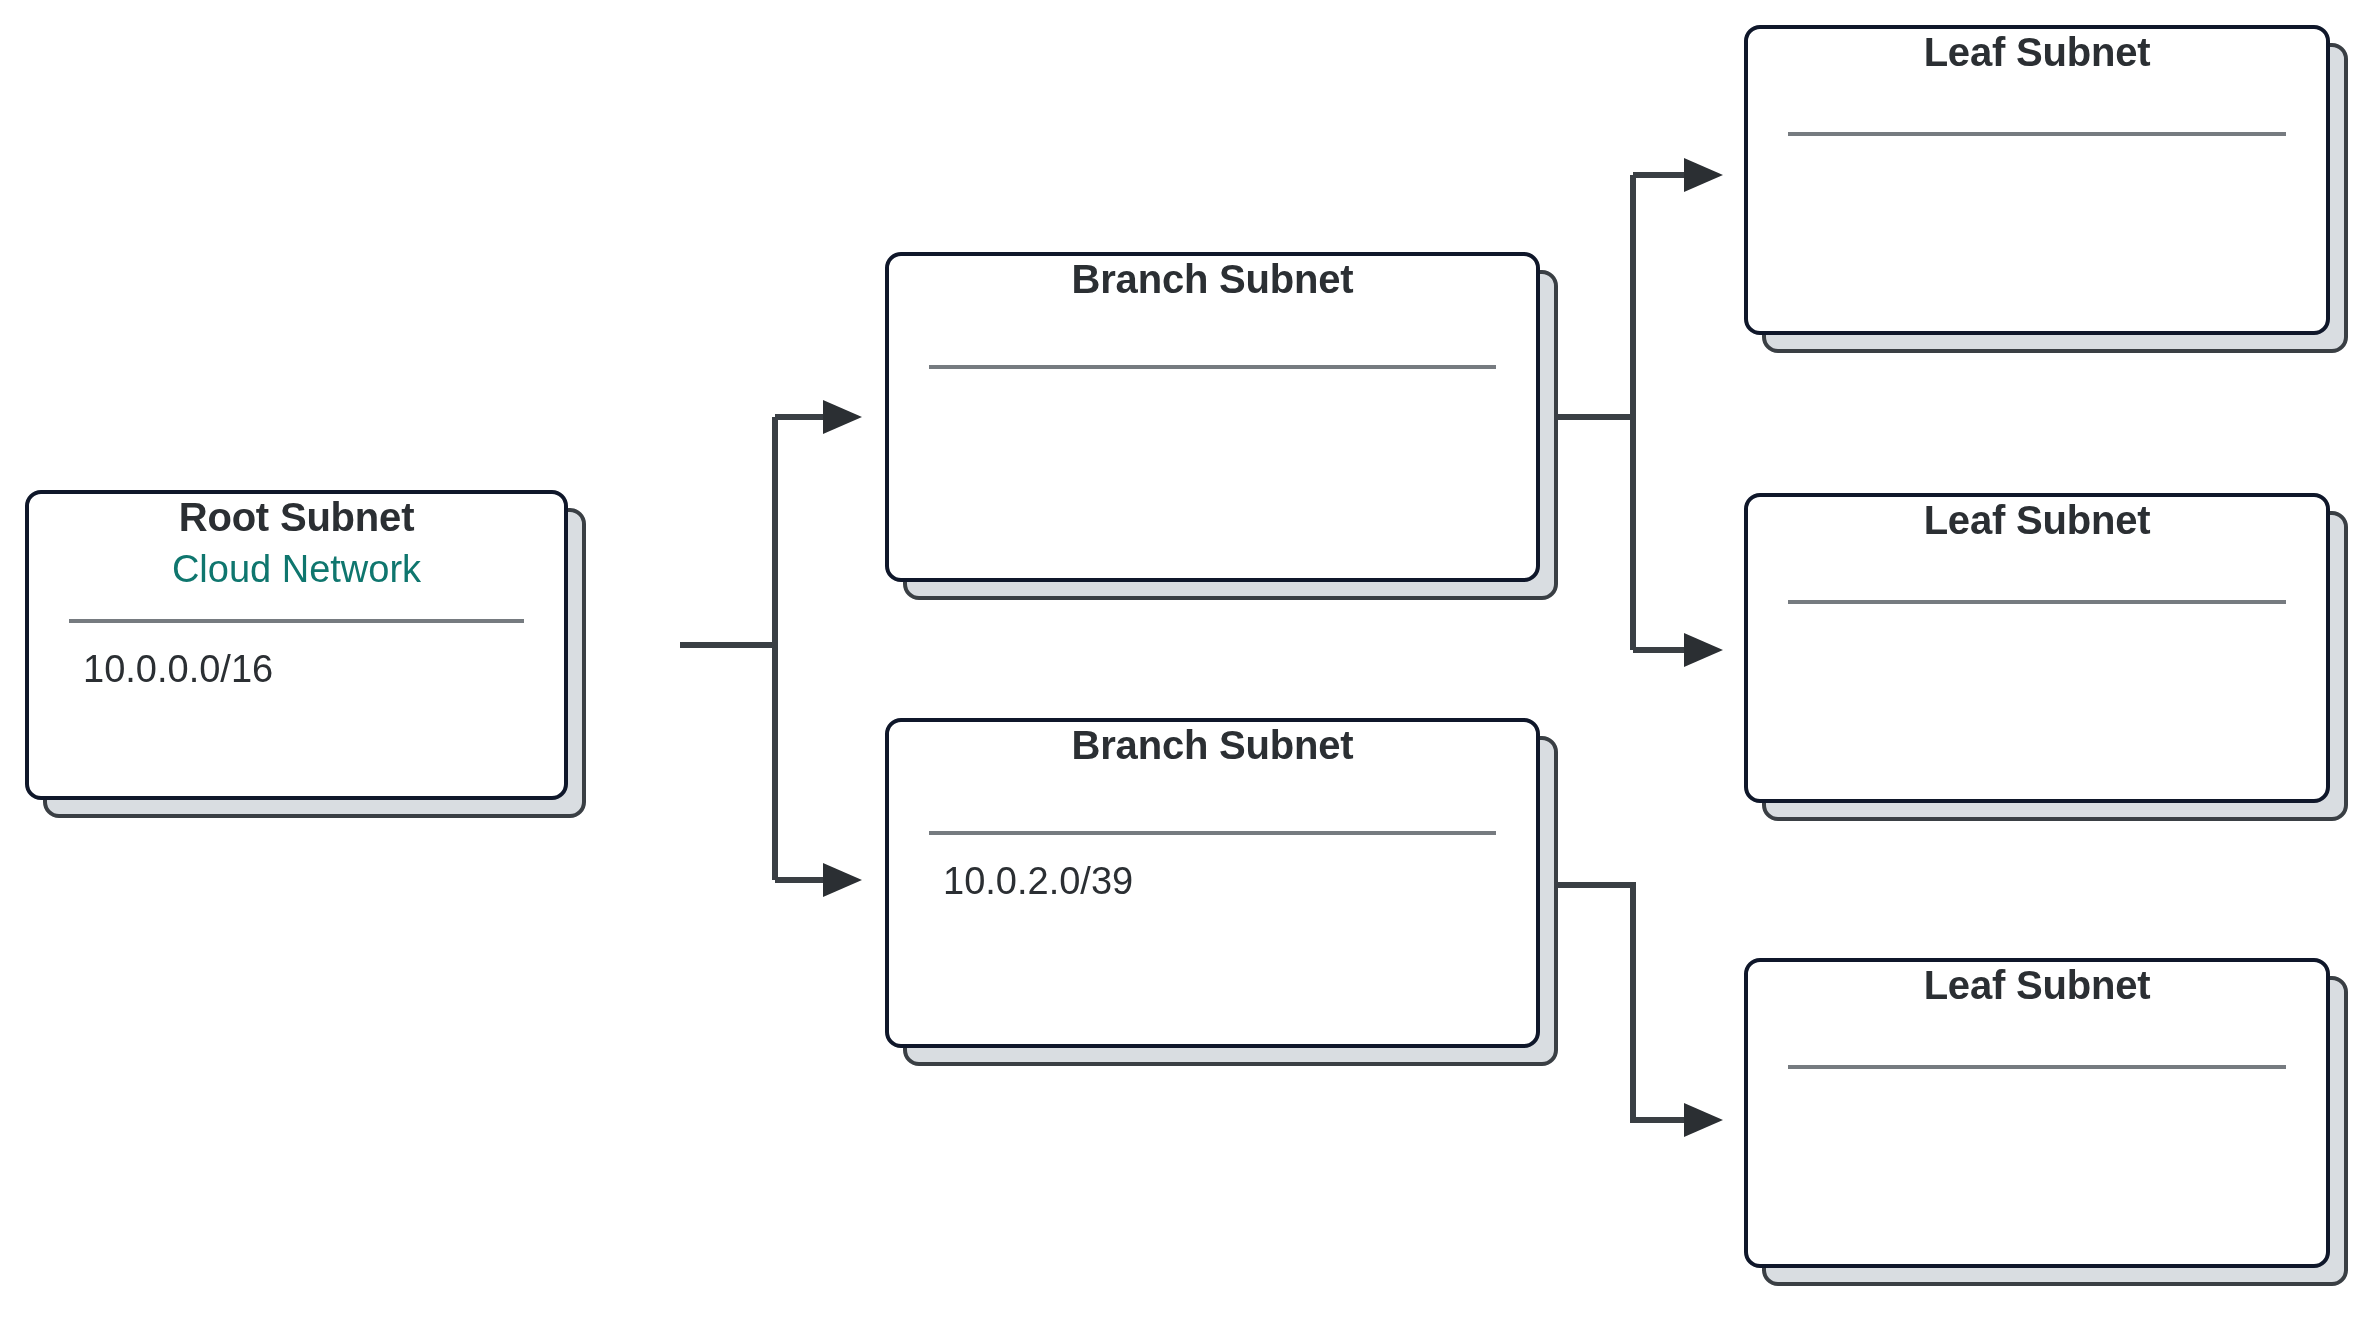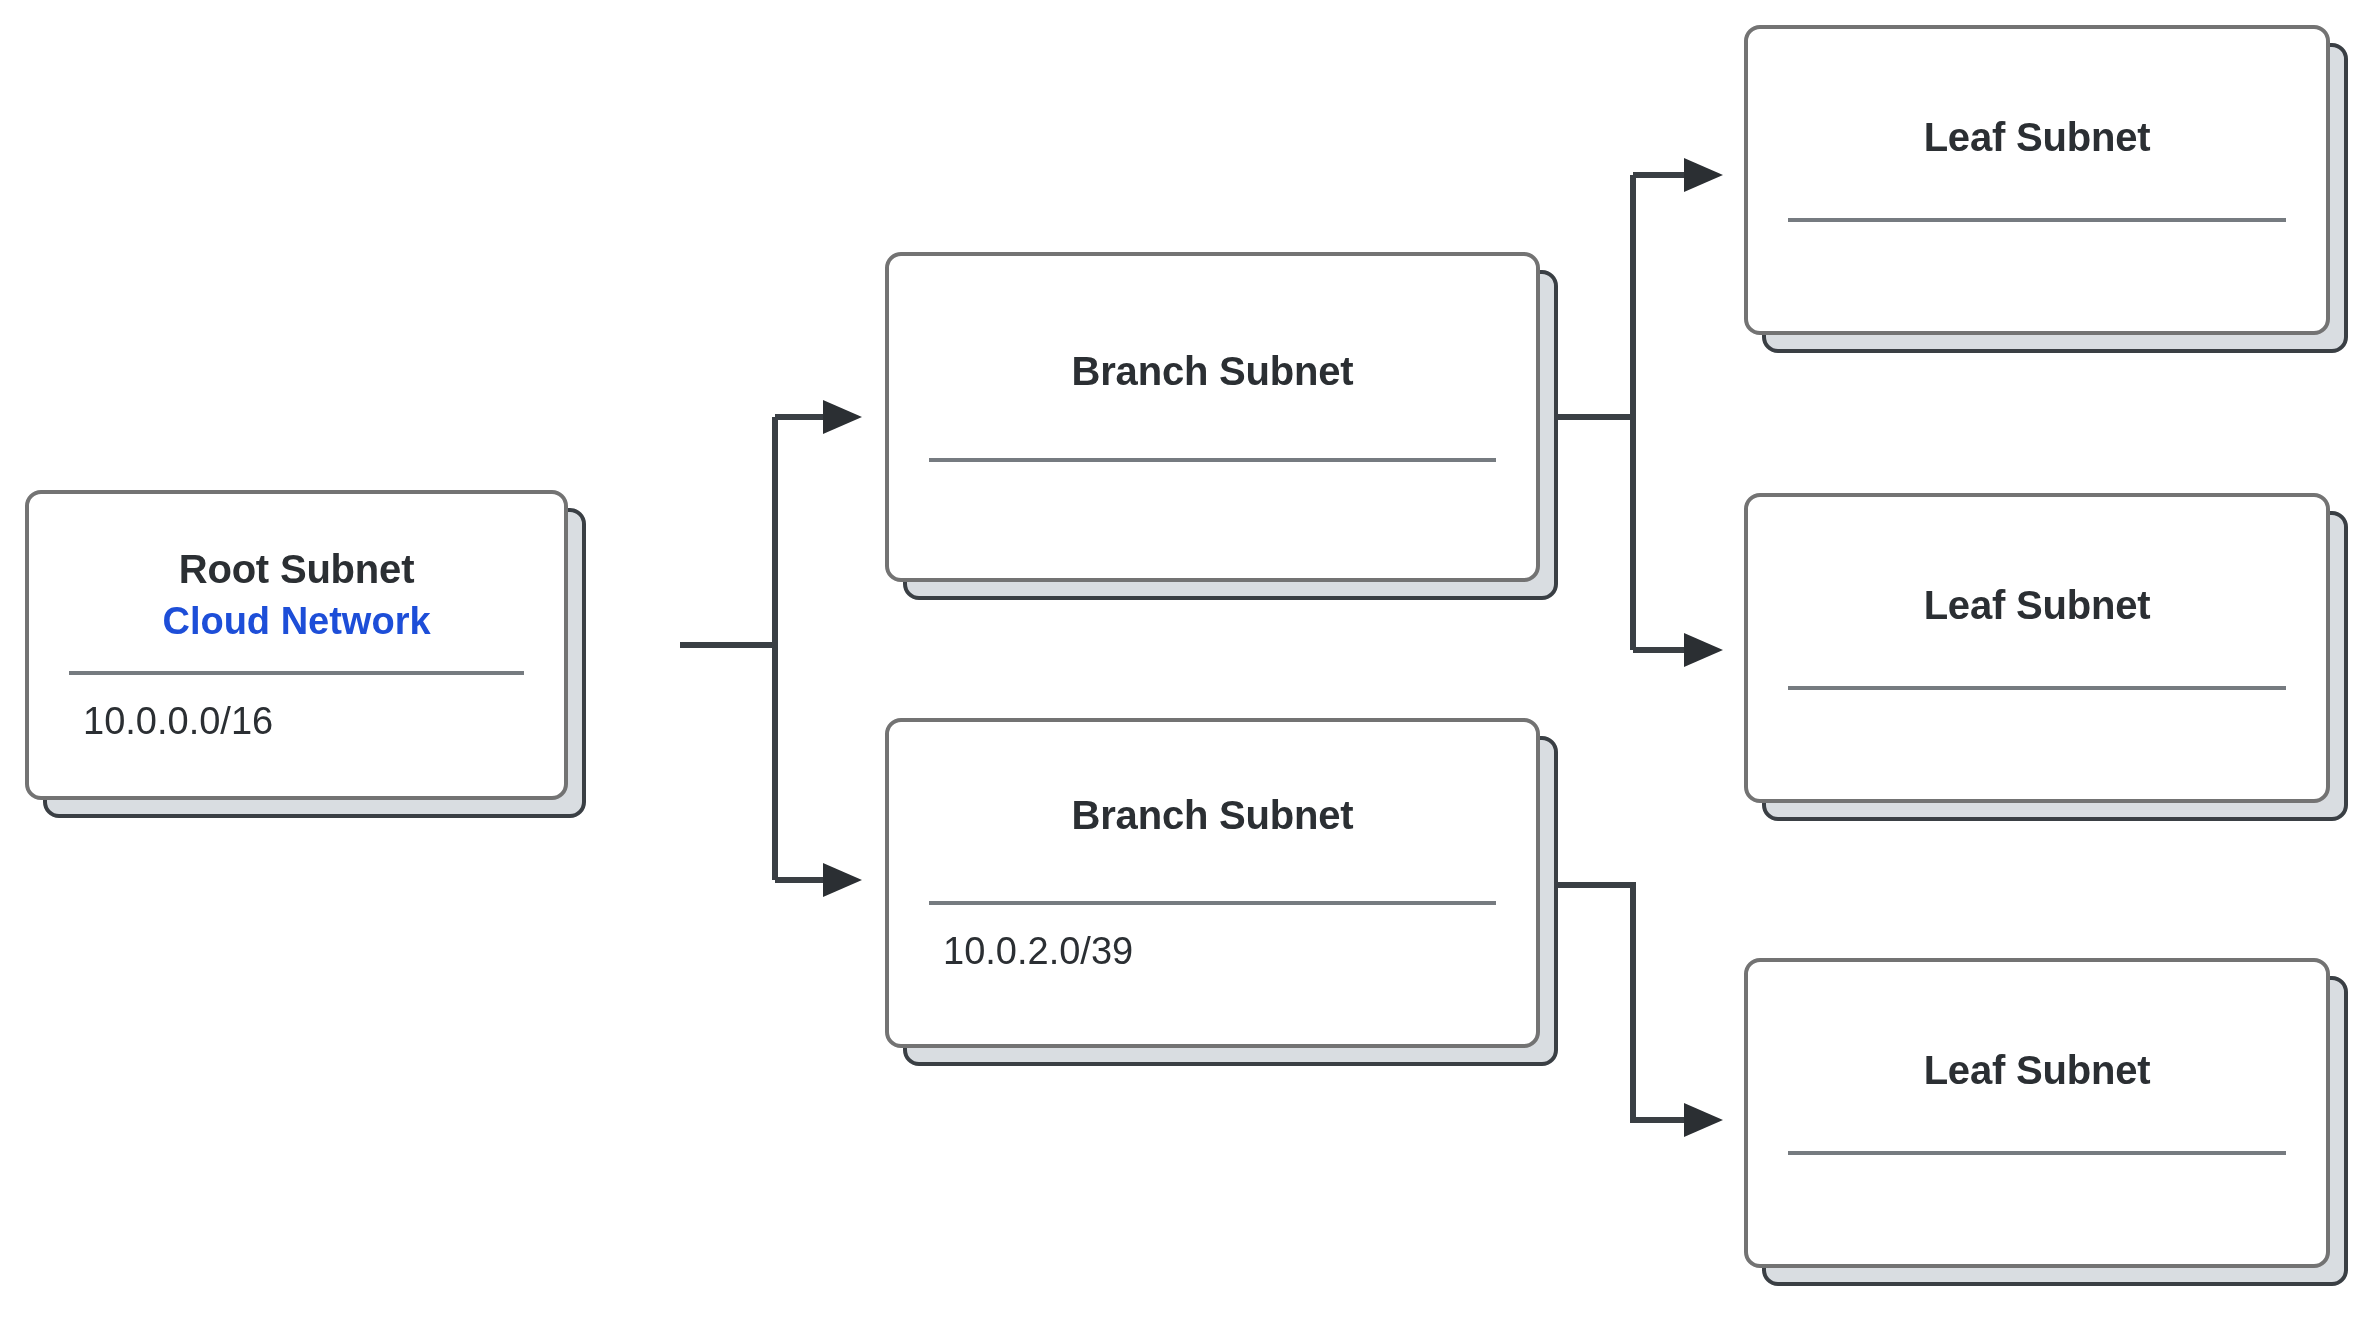--- a/index.html
+++ b/index.html
@@ -41,40 +41,39 @@
     border-radius: 16px;
   }
   .node-card {
     position: absolute;
     left: 0;
     top: 0;
     width: 100%;
     height: 100%;
     box-sizing: border-box;
     background: #ffffff;
-    border: 4px solid #737373;
+    border: 4px solid #0f172a;
     border-radius: 16px;
     display: flex;
     flex-direction: column;
     align-items: center;
-    justify-content: center;
     padding: 0 40px;
   }
   .node-title {
     font-size: 40px;
     font-weight: bold;
     color: #2b2f33;
     line-height: 1.18;
     text-align: center;
     letter-spacing: -0.2px;
   }
   .node-subtitle {
     font-size: 38px;
-    font-weight: bold;
-    color: #1d4ed8;
+    font-weight: normal;
+    color: #0f766e;
     line-height: 1.2;
     text-align: center;
     margin-top: 6px;
   }
   .node-divider {
     width: 100%;
     height: 4px;
     background: #767b80;
     margin: 26px 0 24px 0;
   }

